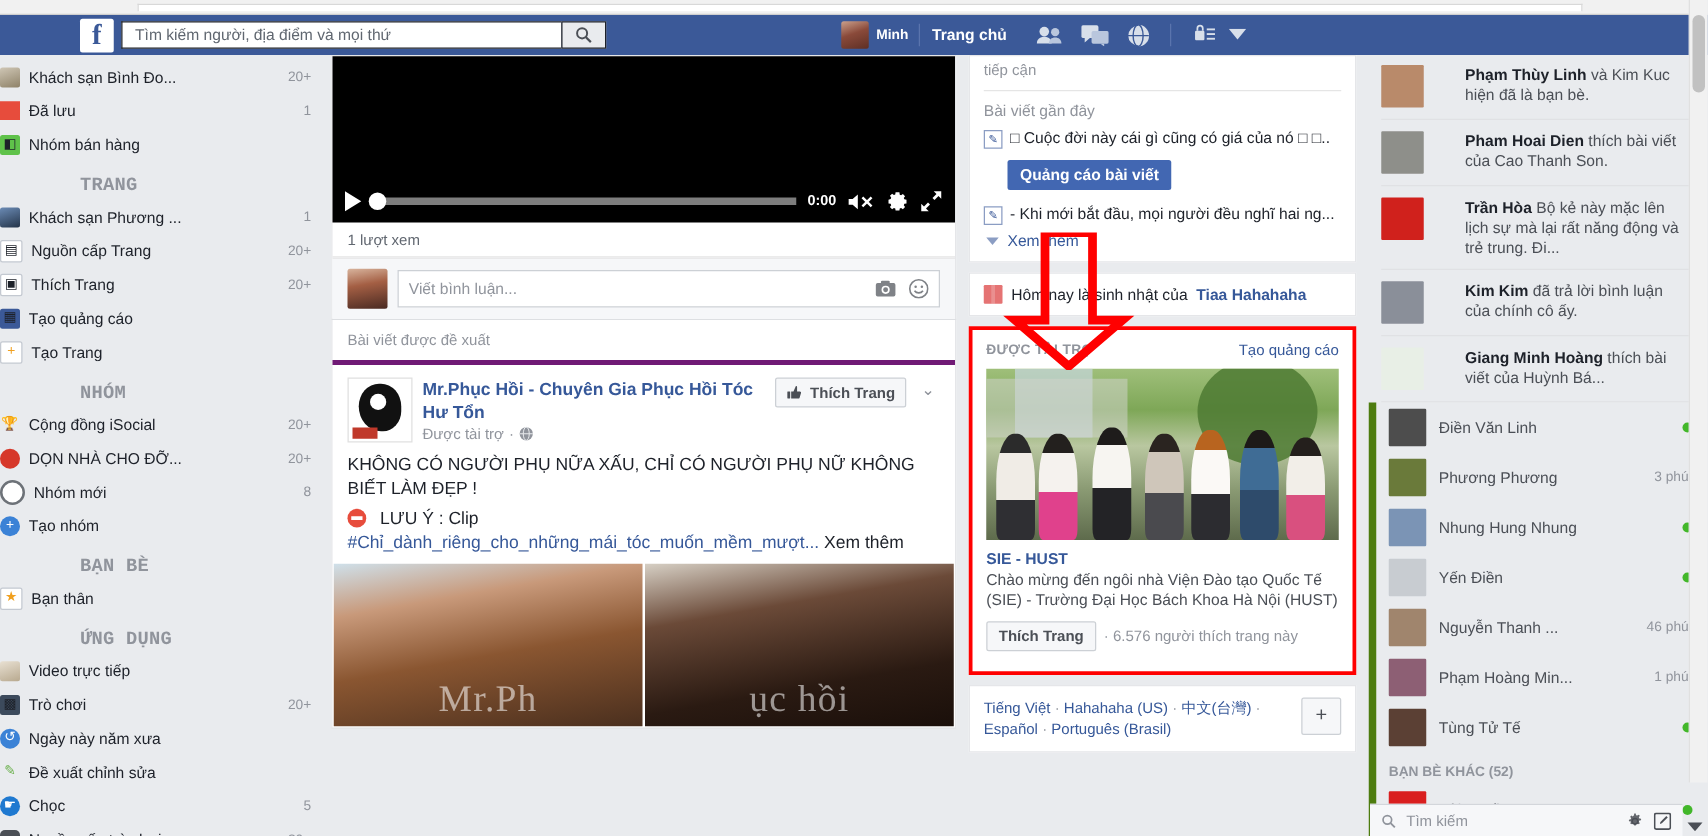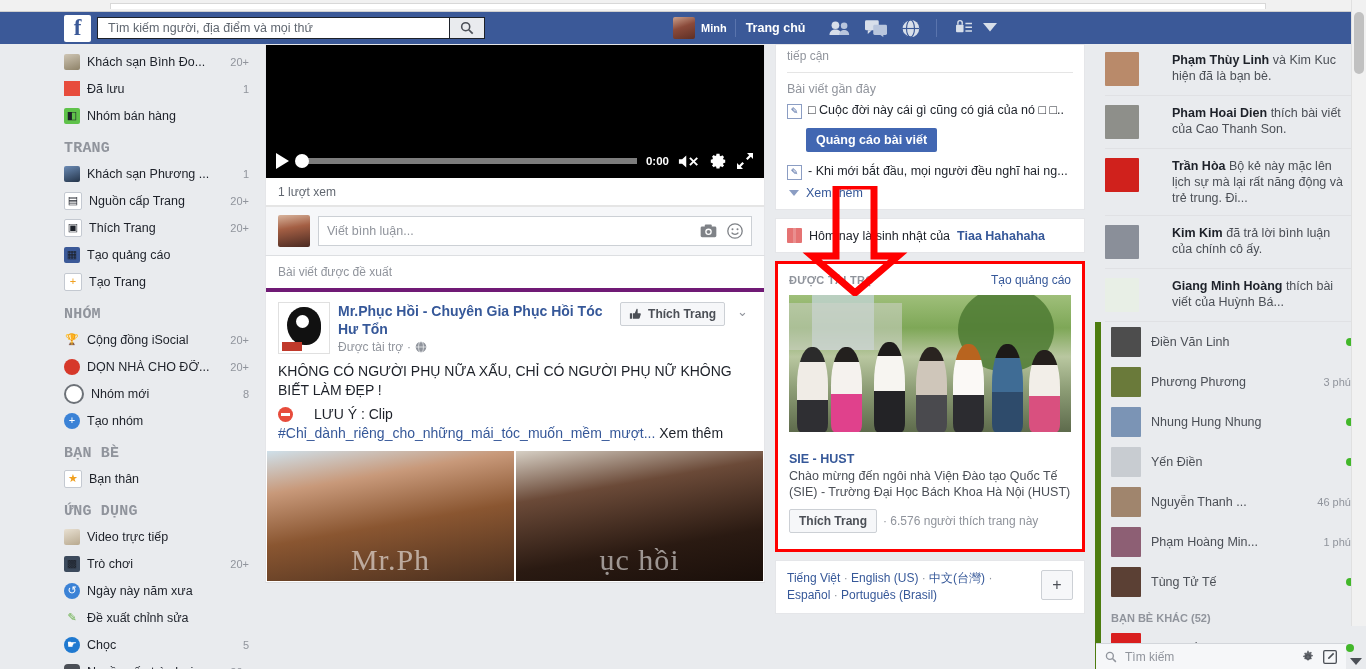--- a/index.html
+++ b/index.html
@@ -32,21 +32,21 @@
   .nav-user .nm{color:#fff;font-weight:bold;font-size:11px;}
   .navdiv{width:1px;height:18px;background:#5a74ad;}
   .nav-link{color:#fff;font-weight:bold;font-size:12.5px;padding:0 10px;cursor:pointer;}
   .nav-icons{display:flex;align-items:center;gap:14px;margin-left:14px;}
   .nav-icons .ic{cursor:pointer;display:flex;align-items:center;}
   .nav-right2{display:flex;align-items:center;gap:10px;margin-left:18px;}
   
   .page{display:flex;height:626px;}
   
   .lsidebar{width:265px;padding-top:4px;box-sizing:border-box;overflow:hidden;background:#e9ebee;}
-  .nav-item{display:flex;align-items:center;height:27px;padding-left:64px;padding-right:16px;
+  .nav-item{display:flex;align-items:center;height:27px;padding-right:16px;
             font-size:12.5px;color:#1d2129;cursor:pointer;justify-content:space-between;}
   .nav-item .ni-icon{width:16px;height:16px;margin-right:7px;flex:0 0 16px;border-radius:2px;
             display:flex;align-items:center;justify-content:center;font-size:11px;line-height:1;overflow:hidden;}
   .nav-item .ni-label{flex:1;white-space:nowrap;overflow:hidden;text-overflow:ellipsis;}
   .nav-item .ni-count{color:#90949c;font-size:11px;margin-left:6px;}
   .nav-head{padding:11px 16px 3px 64px;font-size:15px;font-weight:bold;color:#90949c;
             letter-spacing:.2px;text-transform:uppercase;font-family:Liberation Mono, monospace;}
   
   .center{width:500px;padding-top:0;box-sizing:border-box;}
   .card{background:#fff;border:1px solid #e5e6e9;border-bottom-color:#dddfe2;}
@@ -77,21 +77,21 @@
   .page-av .tag{position:absolute;left:3px;bottom:2px;width:20px;height:9px;background:#c0392b;}
   .post-meta{flex:1;min-width:0;}
   .post-title{color:#365899;font-weight:bold;font-size:14px;line-height:18px;}
   .post-sub{color:#90949c;font-size:12px;margin-top:2px;display:flex;align-items:center;gap:4px;}
   .likebtn{border:1px solid #ccd0d5;background:#f6f7f9;border-radius:2px;padding:4px 8px;
            font-size:12px;font-weight:bold;color:#4b4f56;display:flex;align-items:center;gap:5px;
            cursor:pointer;height:24px;box-sizing:border-box;white-space:nowrap;}
   .chev{color:#90949c;font-size:13px;cursor:pointer;padding:2px 4px;align-self:flex-start;}
   .post-body{padding:6px 12px 8px;font-size:14px;line-height:19px;color:#1d2129;}
   .post-body .hl{color:#365899;}
-  .banline{display:flex;align-items:center;gap:21px;margin-top:5px;}
+  .banline{display:flex;align-items:center;gap:11px;margin-top:5px;}
   .ban{width:15px;height:15px;border-radius:50%;background:#e74c3c;position:relative;flex:0 0 15px;}
   .ban:after{content:"";position:absolute;left:3px;top:6px;width:9px;height:3px;background:#fff;}
   .photos{display:flex;gap:2px;padding:0 1px 1px;}
   .ph-l,.ph-r{flex:1;height:130px;position:relative;overflow:hidden;}
   .ph-l{background:linear-gradient(170deg,#cfe0ea 0%,#c8997a 25%,#8a5631 55%,#4a2f1e 100%);}
   .ph-r{background:linear-gradient(170deg,#d6cfc4 0%,#6b4a38 30%,#2a1a12 70%,#1a0f0a 100%);}
   .ph-wm{position:absolute;left:0;right:0;bottom:4px;text-align:center;color:rgba(255,255,255,.55);
          font-size:30px;font-family:"Liberation Serif",serif;letter-spacing:1px;}
   
   .rcol{width:330px;padding:0 10px;box-sizing:border-box;}
@@ -117,21 +117,21 @@
   .adbox{padding:9px 11px 16px;}
   .ad-head{display:flex;justify-content:space-between;align-items:center;margin-bottom:8px;}
   .ad-head .lbl{font-size:11px;color:#90949c;font-weight:bold;letter-spacing:.3px;}
   .ad-head .lnk{font-size:12px;color:#365899;cursor:pointer;}
   .ad-img{height:137px;position:relative;overflow:hidden;
      background:linear-gradient(180deg,#9fbf7a 0%,#7ea757 24%,#b9c7a0 45%,#8b9b74 70%,#5e6b4c 100%);}
   .ad-img .sky{position:absolute;left:8%;top:0;width:22%;height:40%;background:#c9d9e6;opacity:.65;}
   .ad-img .tree{position:absolute;right:6%;top:-6%;width:34%;height:62%;background:#4e7a33;border-radius:50%;opacity:.85;}
   .ad-img .bldg{position:absolute;left:0;top:6%;width:40%;height:34%;background:#cfd4cb;opacity:.55;}
   .person{position:absolute;bottom:0;width:11%;height:62%;border-radius:45% 45% 10% 10%;}
-  .ad-title{color:#365899;font-weight:bold;font-size:12.5px;margin-top:20px;}
+  .ad-title{color:#365899;font-weight:bold;font-size:12.5px;margin-top:8px;}
   .ad-desc{color:#4b4f56;font-size:12.5px;line-height:16px;margin-top:2px;}
   .ad-foot{display:flex;align-items:center;gap:6px;margin-top:9px;}
   .ad-likebtn{border:1px solid #ccd0d5;background:#f6f7f9;border-radius:2px;padding:4px 9px;
      font-size:12px;font-weight:bold;color:#4b4f56;cursor:pointer;}
   .ad-likes{font-size:12px;color:#90949c;}
   
   .langbox{margin-top:8px;background:#fff;border:1px solid #e5e6e9;padding:9px 11px;
      display:flex;align-items:flex-start;justify-content:space-between;gap:8px;}
   .langs{font-size:12px;color:#365899;line-height:17px;}
   .langs .sep{color:#90949c;}
@@ -488,21 +488,21 @@
         <div class="ad-desc">Chào mừng đến ngôi nhà Viện Đào tạo Quốc Tế (SIE) - Trường Đại Học Bách Khoa Hà Nội (HUST)</div>
         <div class="ad-foot">
           <div class="ad-likebtn">Thích Trang</div>
           <div class="ad-likes">· 6.576 người thích trang này</div>
         </div>
       </div>
     </div>
 
     <div class="langbox">
       <div class="langs">
-        <span>Tiếng Việt</span><span class="sep"> · </span><span>English (US)</span><span class="sep"> · </span><span>中文(台灣)</span><span class="sep"> · </span><br>
+        <span>Tiếng Việt</span><span class="sep"> · </span><span>Hahahaha (US)</span><span class="sep"> · </span><span>中文(台灣)</span><span class="sep"> · </span><br>
         <span>Español</span><span class="sep"> · </span><span>Português (Brasil)</span>
       </div>
       <div class="plusbtn">+</div>
     </div>
   </div>
 
   <div class="rsidebar">
     <div class="ticker" id="ticker-host">
         <div class="tick">
           <div class="tk-av" style="background: rgb(185, 138, 106);"></div>

